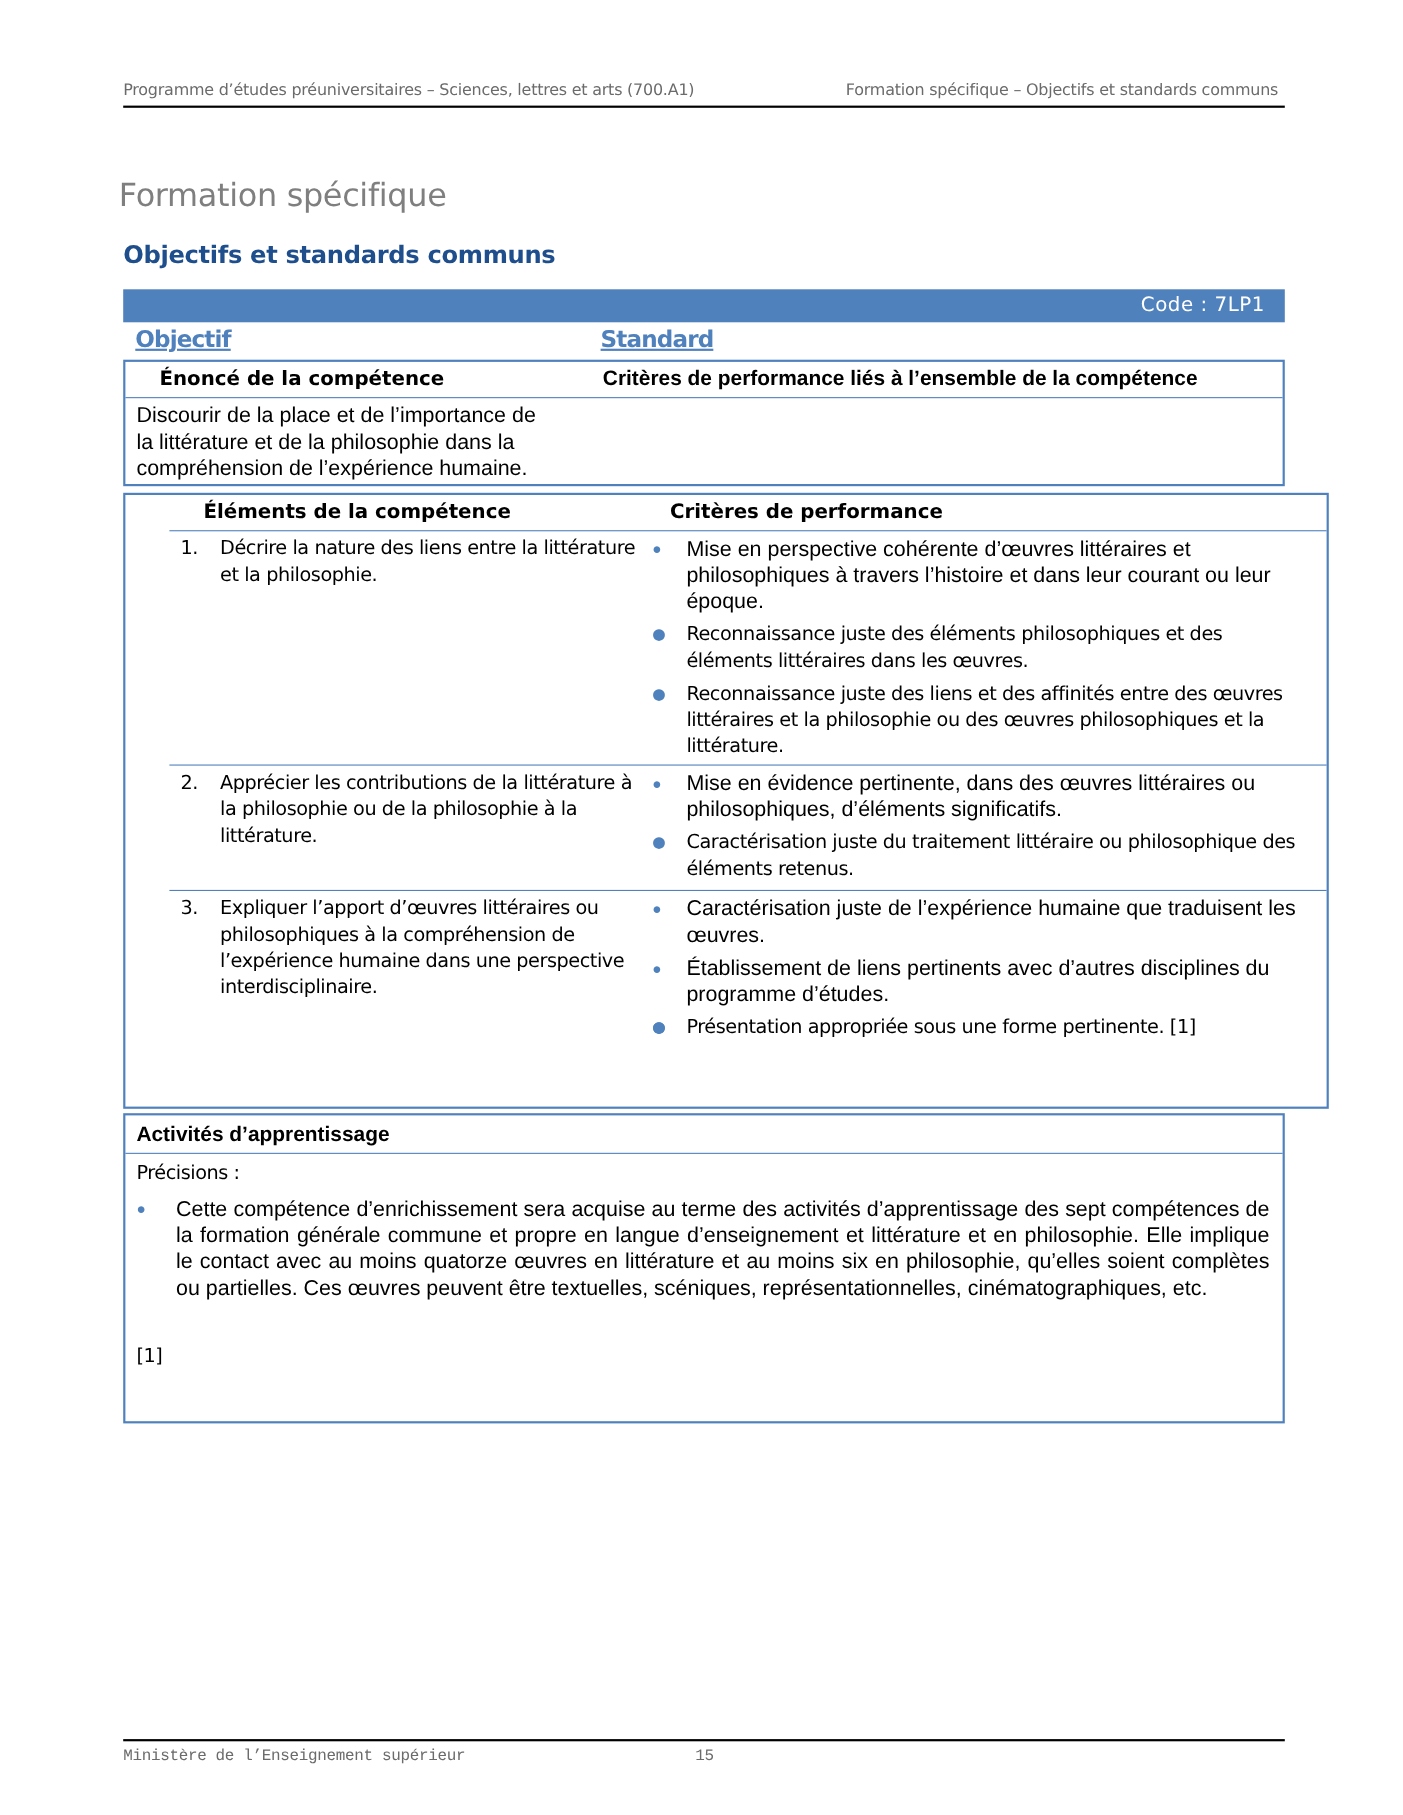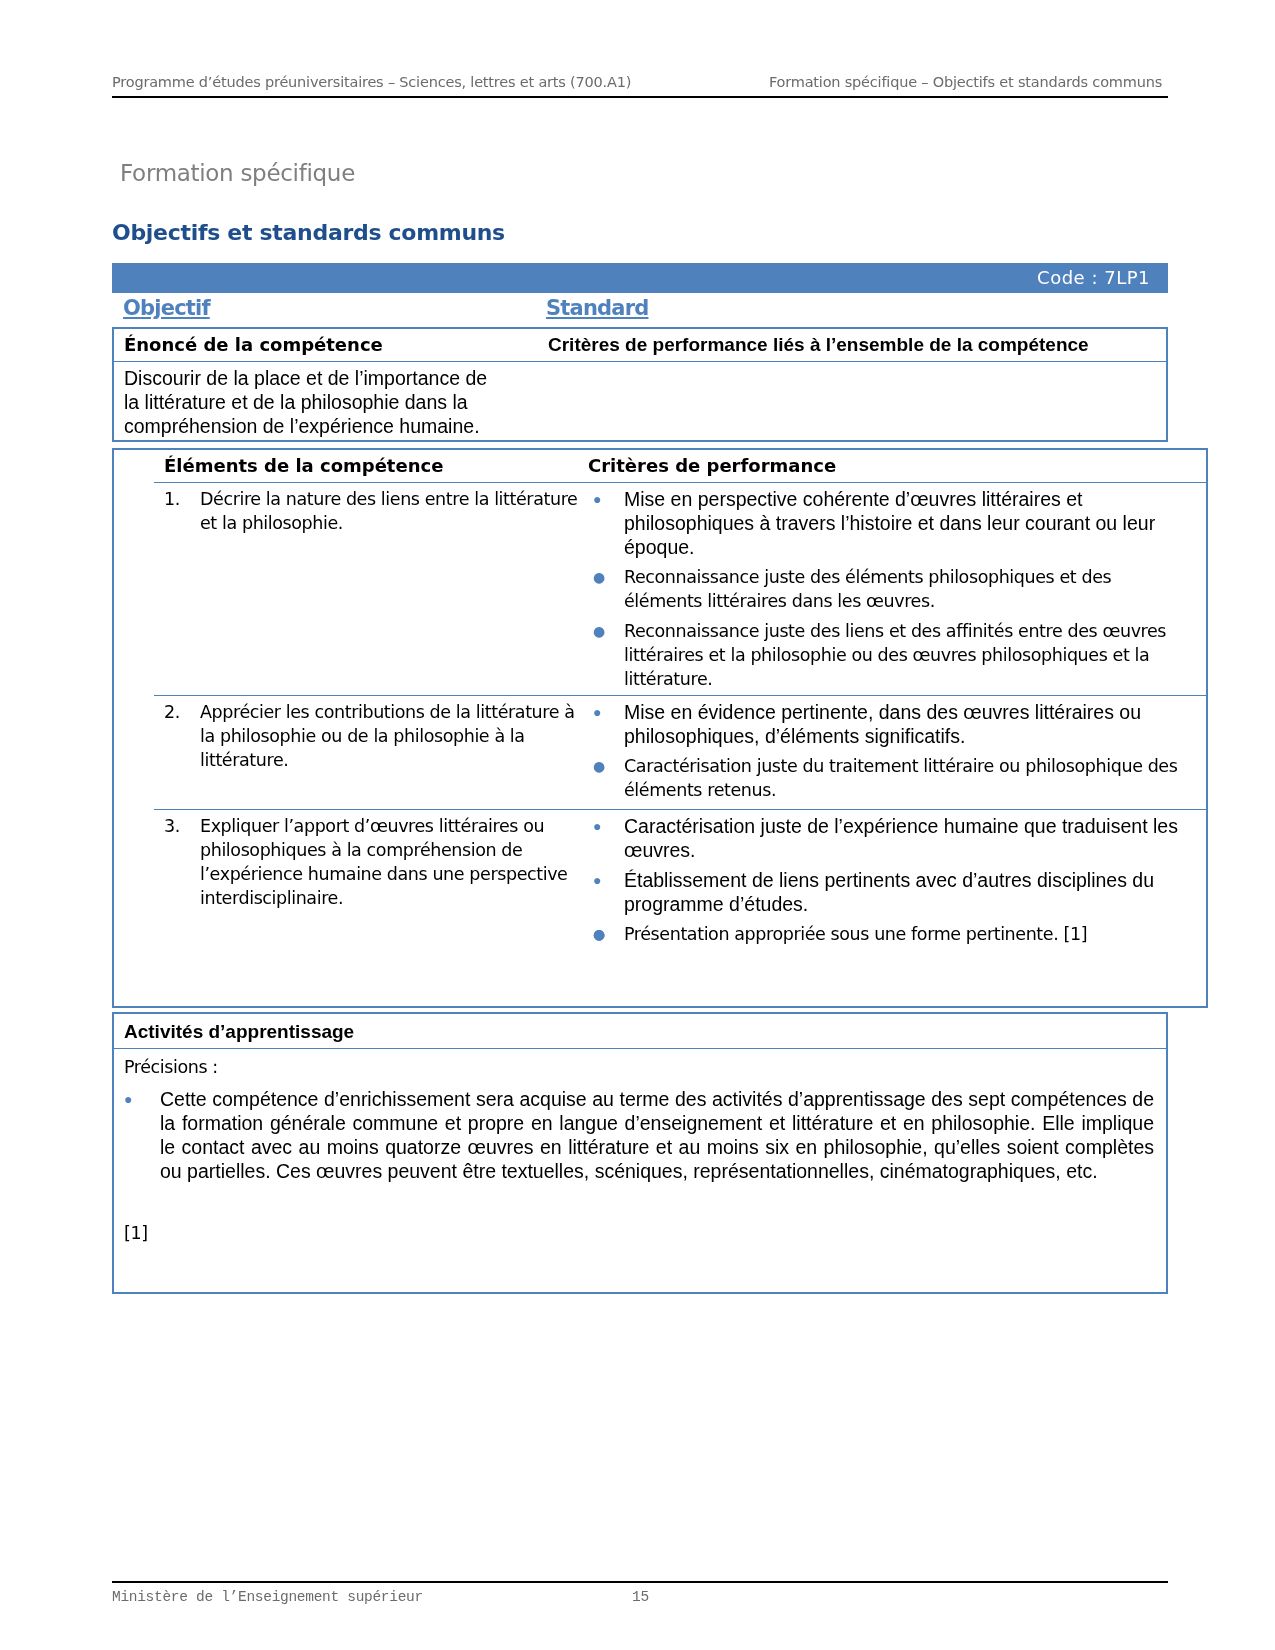--- a/index.html
+++ b/index.html
@@ -1,30 +1,30 @@
 <!DOCTYPE html>
 <html><head>
 <meta charset="utf-8">
 <style>
   html, body { margin:0; padding:0; background:#ffffff; }
   body { width:1275px; height:1650px; position:relative; font-family:"Liberation Sans", sans-serif; color:#000; overflow:hidden; }
   .hdr { position:absolute; left:112px; top:74px; width:1056px; height:22px; border-bottom:2px solid #000; font-family:"DejaVu Sans", sans-serif; font-size:14.5px; color:#6b6b6b; letter-spacing:-0.2px; }
   .hdr .l { position:absolute; left:0; top:0; }
   .hdr .r { position:absolute; right:6px; top:0; }
-  .title { position:absolute; left:120px; top:160px; font-family:"DejaVu Sans", sans-serif; font-size:23px; color:#7f7f7f; letter-spacing:-0.3px; }
+  .title { position:absolute; left:108px; top:160px; font-family:"DejaVu Sans", sans-serif; font-size:29px; color:#7f7f7f; letter-spacing:-0.3px; }
   .subtitle { position:absolute; left:112px; top:220px; font-family:"DejaVu Sans", sans-serif; font-weight:bold; font-size:22px; color:#1f4e8c; letter-spacing:-0.3px; }
   .codebar { position:absolute; left:112px; top:263px; width:1056px; height:30px; background:#4f81bd; color:#fff; }
   .codebar span { position:absolute; right:18px; top:4px; font-family:"DejaVu Sans", sans-serif; font-size:18px; letter-spacing:0.5px; }
   .colhead { position:absolute; top:296px; font-family:"DejaVu Sans", sans-serif; font-weight:bold; font-size:21px; color:#4f81bd; letter-spacing:-0.8px;text-decoration:underline; }
   .box { position:absolute; left:112px; width:1052px; border:2px solid #4f81bd; }
   .row { position:relative; border-bottom:1px solid #4f81bd; }
   .row:last-child { border-bottom:none; }
   .cell-l { position:absolute; left:10px; }
   .cell-r { position:absolute; left:434px; }
-  .th { font-family:"DejaVu Sans", sans-serif; font-weight:bold; font-size:18px; }
+  .th { font-family:"DejaVu Sans", sans-serif; font-weight:bold; font-size:18px;margin-left:21px; }
   .th2 { font-family:"Liberation Sans", sans-serif; font-weight:bold; font-size:19px; }
   .body { font-family:"Liberation Sans", sans-serif; font-size:19.5px; line-height:24px; }
   .dv { font-family:"DejaVu Sans", sans-serif; font-size:17.5px; line-height:24px; letter-spacing:-0.4px; }
   .num { position:absolute; left:0; }
   .numtxt { position:absolute; left:36px; width:380px; }
   .blist { position:absolute; left:434px; width:600px; }
   .bitem { position:relative; padding-left:36px; margin-bottom:6px; }
   .bullet { position:absolute; left:5px; top:0; color:#4f81bd; font-size:14px; }
   .footer { position:absolute; left:112px; top:1581px; width:1056px; border-top:2px solid #000; font-family:Liberation Mono, monospace; font-size:14.5px; color:#6b6b6b; letter-spacing:-0.3px; }
   .footer .l { position:absolute; left:0; top:6px; }

